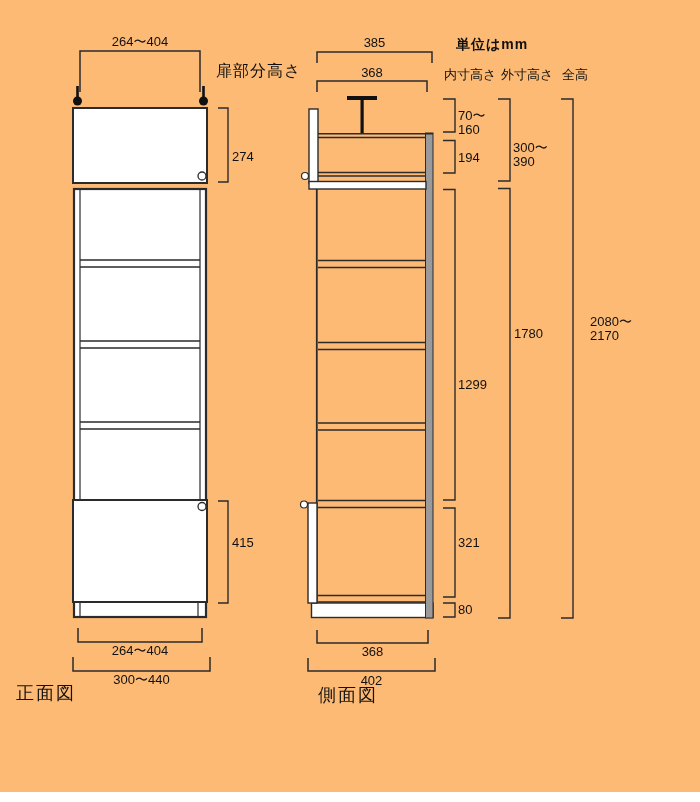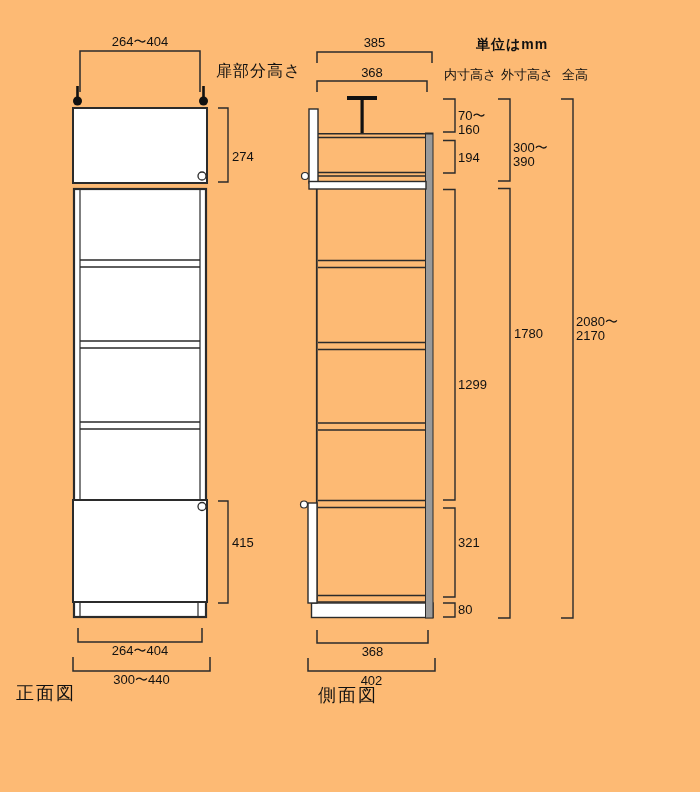--- a/index.html
+++ b/index.html
@@ -131,33 +131,33 @@
   <div class="lbl center" style="left:79px;top:644px;width:122px;">264〜404</div>
   <div class="lbl center" style="left:80px;top:673px;width:123px;">300〜440</div>
   <div class="lbl view-title" style="left:16px;top:686px;">正面図</div>
 
   <div class="lbl center" style="left:317px;top:36px;width:115px;">385</div>
   <div class="lbl center" style="left:317px;top:66px;width:110px;">368</div>
   <div class="lbl center" style="left:317px;top:645px;width:111px;">368</div>
   <div class="lbl center" style="left:308px;top:674px;width:127px;">402</div>
   <div class="lbl view-title" style="left:318px;top:688px;">側面図</div>
 
-  <div class="lbl unit" style="left:476px;top:37px;">単位はmm</div>
+  <div class="lbl unit" style="left:456px;top:37px;">単位はmm</div>
   <div class="lbl hdr" style="left:444px;top:68px;">内寸高さ</div>
   <div class="lbl hdr" style="left:501px;top:68px;">外寸高さ</div>
   <div class="lbl hdr" style="left:562px;top:68px;">全高</div>
 
   <div class="lbl" style="left:458px;top:109px;">70〜
 160</div>
   <div class="lbl" style="left:458px;top:151px;">194</div>
   <div class="lbl" style="left:458px;top:378px;">1299</div>
   <div class="lbl" style="left:458px;top:536px;">321</div>
   <div class="lbl" style="left:458px;top:603px;">80</div>
 
   <div class="lbl" style="left:513px;top:141px;">300〜
 390</div>
   <div class="lbl" style="left:514px;top:327px;">1780</div>
 
-  <div class="lbl" style="left:576px;top:315px;">2080〜
+  <div class="lbl" style="left:590px;top:315px;">2080〜
 2170</div>
 
 
 </div>
 
 </body></html>

